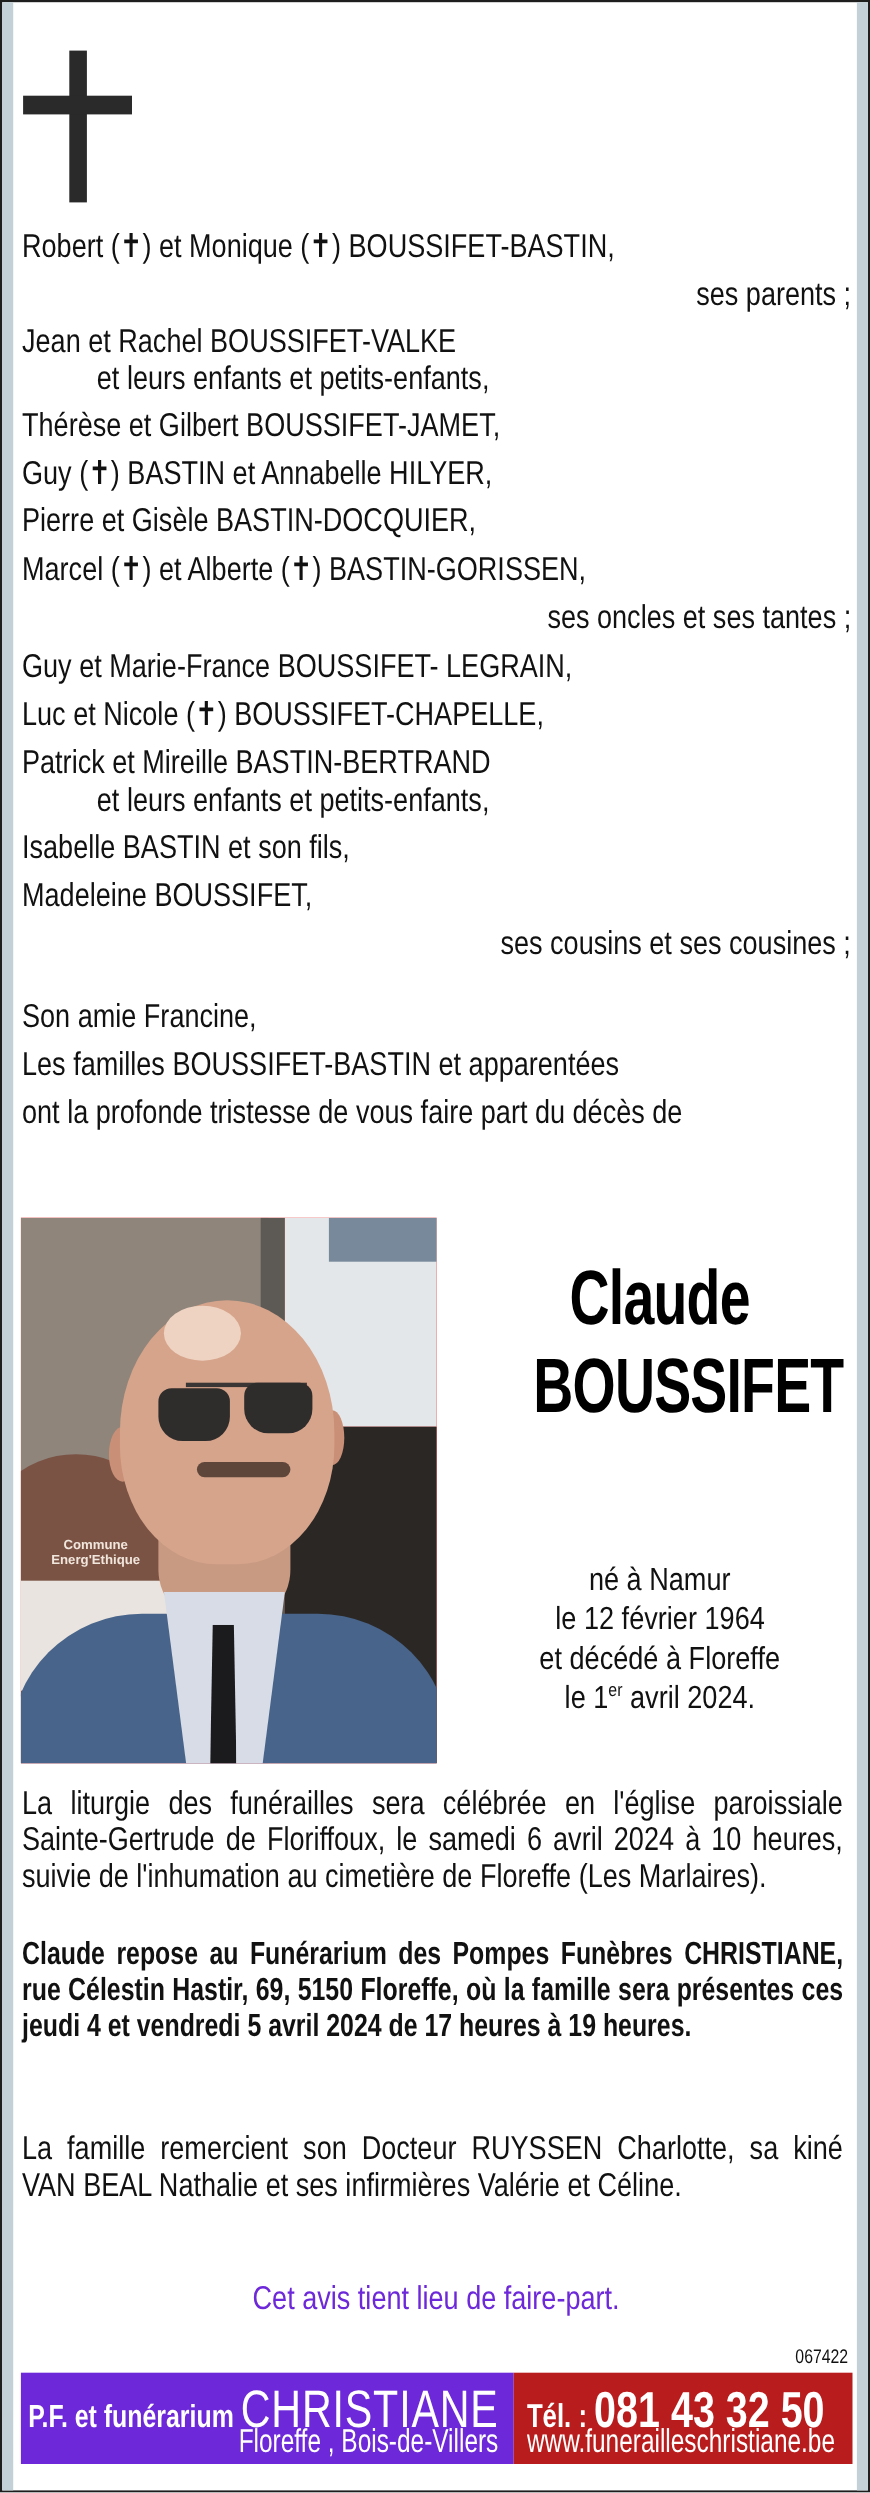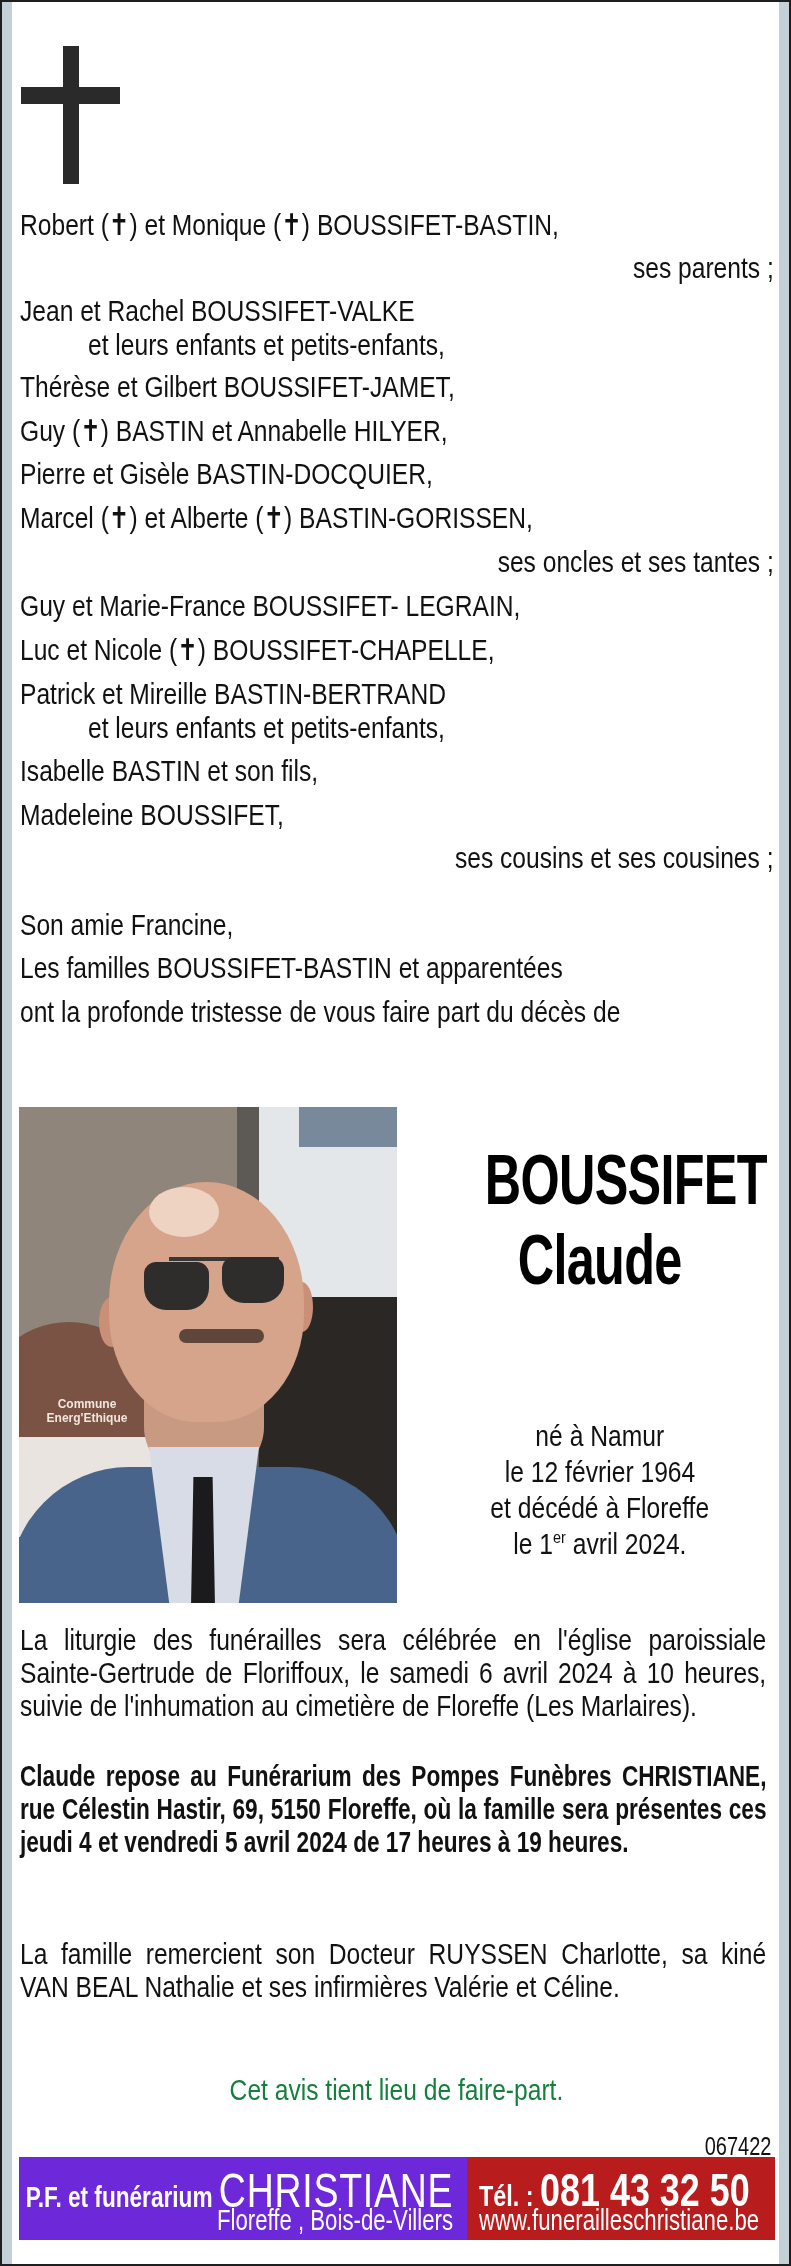--- a/index.html
+++ b/index.html
@@ -72,26 +72,26 @@
   .details-block {
     position: absolute; left: 430px; top: 1418px; width: 340px; text-align: center;
     font-family: "Liberation Sans", sans-serif; color: #111;
   }
   .details-block .dl { display: block; font-size: 29px; line-height: 36px; white-space: nowrap; }
   .details-block .dl span.t { display: inline-block; transform: scaleX(0.85); transform-origin: 50% 50%; }
   sup { font-size: 17px; vertical-align: 11px; line-height: 0; }
 
   .closing {
     position: absolute; left: 20px; width: 752px; top: 2073px; text-align: center;
-    font-family: "Liberation Sans", sans-serif; color: #15803d; font-size: 30px; line-height: 34px;
+    font-family: "Liberation Sans", sans-serif; color: #6d28d9; font-size: 30px; line-height: 34px;
   }
   .closing span { display: inline-block; transform: scaleX(0.82); }
   .ref {
     position: absolute; right: 20px; top: 2132px;
-    font-family: "Liberation Sans", sans-serif; font-size: 25px; color: #111;
+    font-family: "Liberation Sans", sans-serif; font-size: 18px; color: #111;
   }
   .ref span { display: inline-block; transform: scaleX(0.8); transform-origin: 100% 0; }
 
   .banner-left {
     position: absolute; left: 19px; top: 2157px; width: 448px; height: 83px; background: #6d28d9;
     color: #fff; font-family: "Liberation Sans", sans-serif;
   }
   .banner-right {
     position: absolute; left: 467px; top: 2157px; width: 308px; height: 83px; background: #b91c1c;
     color: #fff; font-family: "Liberation Sans", sans-serif;
@@ -158,22 +158,22 @@
   <div class="ph-ear-r"></div>
   <div class="ph-head"></div>
   <div class="ph-head-shine"></div>
   <div class="ph-bridge"></div>
   <div class="ph-lens-l"></div>
   <div class="ph-lens-r"></div>
   <div class="ph-mustache"></div>
 </div>
 
 <div class="name-block" style="top:1140px">
+  <span class="name-line"><span>Claude</span></span>
   <span class="name-line"><span>BOUSSIFET</span></span>
-  <span class="name-line"><span>Claude</span></span>
 </div>
 
 <div class="details-block">
   <span class="dl"><span class="t">né à Namur</span></span>
   <span class="dl"><span class="t">le 12 février 1964</span></span>
   <span class="dl"><span class="t">et décédé à Floreffe</span></span>
   <span class="dl"><span class="t"><span>le 1</span><sup>er</sup><span> avril 2024.</span></span></span>
 </div>
 
 <div class="justify-block" style="top:1623px;">La liturgie des funérailles sera célébrée en l'église paroissiale Sainte-Gertrude de Floriffoux, le samedi 6 avril 2024 à 10 heures, suivie de l'inhumation au cimetière de Floreffe (Les Marlaires).</div>

